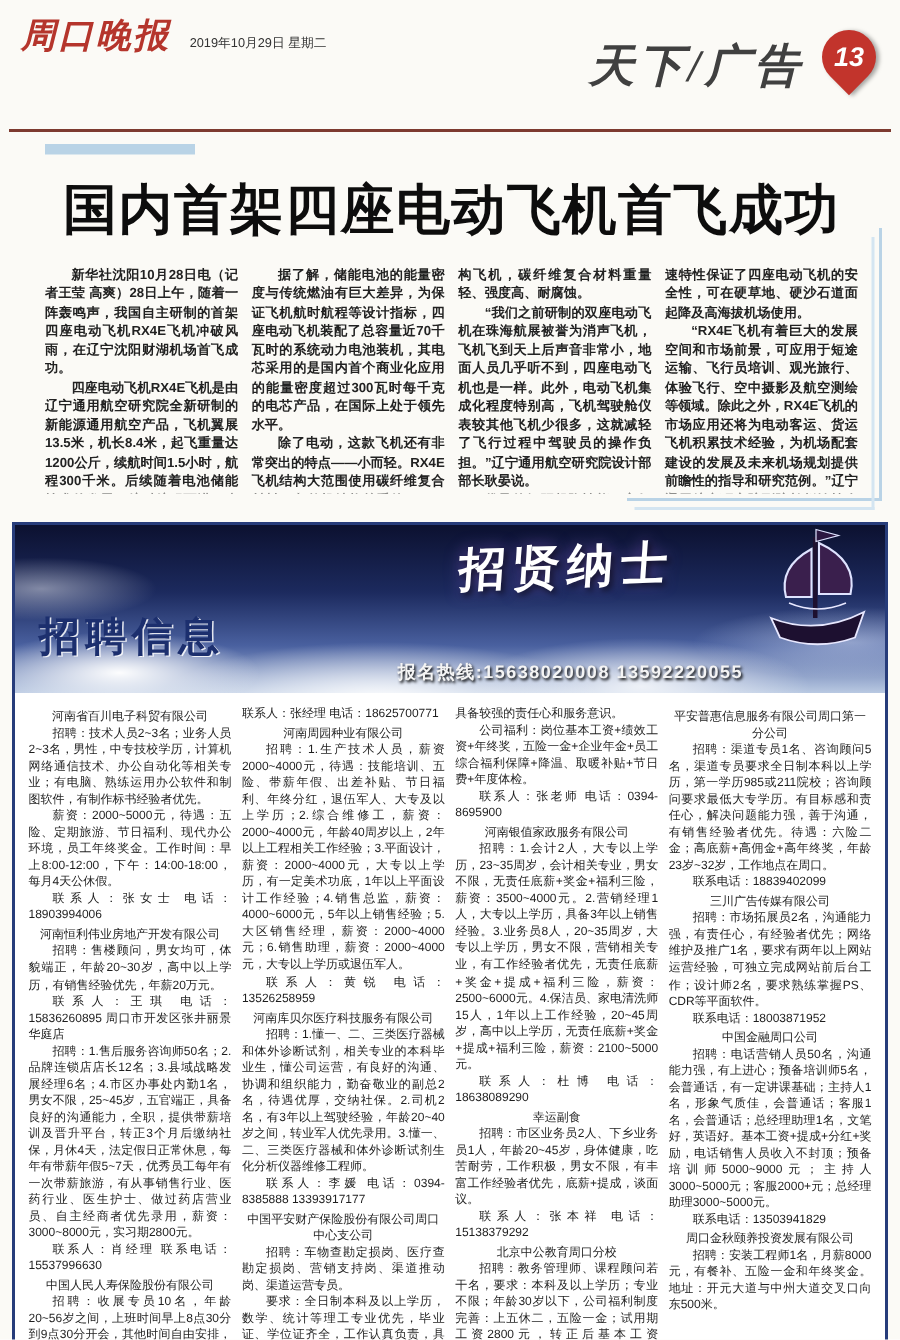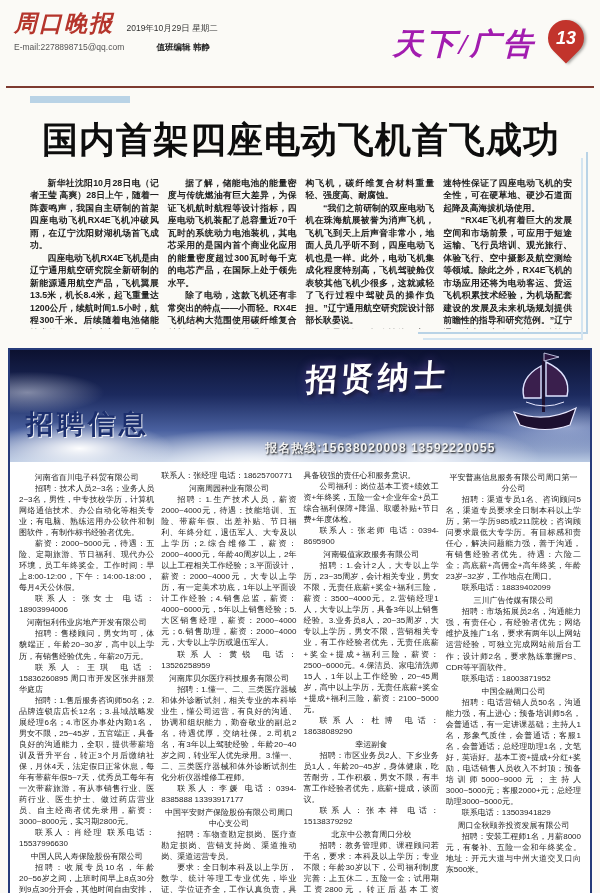--- a/index.html
+++ b/index.html
@@ -18,21 +18,21 @@
   .logo {
     color:#b5352c; font-size:23px; font-weight:bold; font-style:italic;
     font-family:"Liberation Serif", serif; letter-spacing:2px; display:inline-block;
   }
   .date { font-size:8.5px; color:#333; margin-left:8px; }
   .mail-line { font-size:8.5px; color:#555; margin-top:3px; }
   .editor { font-weight:bold; color:#222; margin-left:30px; font-size:8.5px; }
   .section-title {
     position:absolute; right:64px; top:24px;
     font-size:30px; font-weight:900; letter-spacing:3px;
-    font-family:"Liberation Serif", serif; color:#a21caf; font-style:italic;
+    font-family:"Liberation Serif", serif; color:#404040; font-style:italic;
   }
   .pin {
     position:absolute; right:16px; top:20px; width:36px; height:36px;
     background:#c2342c; border-radius:50% 50% 50% 0;
     transform:rotate(-45deg); box-shadow:1px 2px 3px rgba(0,0,0,.35);
   }
   .pin span {
     transform:rotate(45deg); color:#fff; font-size:18px; font-weight:bold;
     display:flex; width:100%; height:100%; align-items:center; justify-content:center;
     font-style:italic;
@@ -105,24 +105,20 @@
     text-shadow:1px 2px 0 #7e0d0d, -1px -1px 0 #e9b23a33;
   }
 </style>
 </head>
 <body>
 
 <div class="hdr">
   <div>
     <span class="logo">周口晚报</span>
     <span class="date">2019年10月29日 星期二</span>
-  </div>
-  <div class="mail-line">
-    <span>E-mail:2278898715@qq.com</span>
-    <span class="editor">值班编辑 韩静</span>
   </div>
   <div class="section-title">天下/广告</div>
   <div class="pin">
     <span>13</span>
   </div>
 </div>
 <div class="hdr-rule"></div>
 
 <div class="article">
   <div class="deco-tab"></div>

